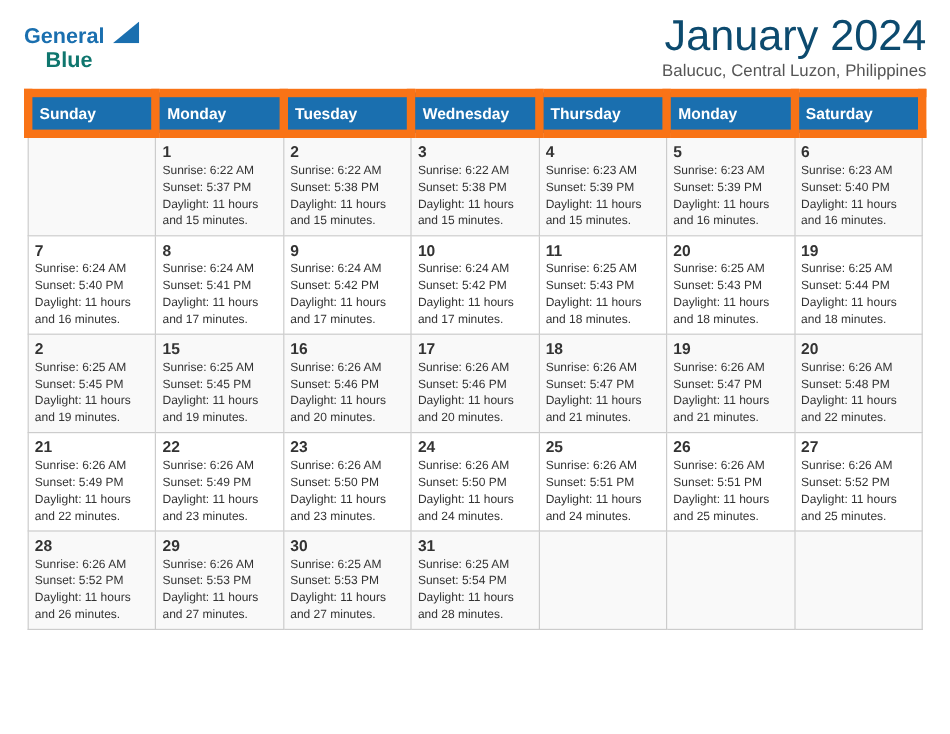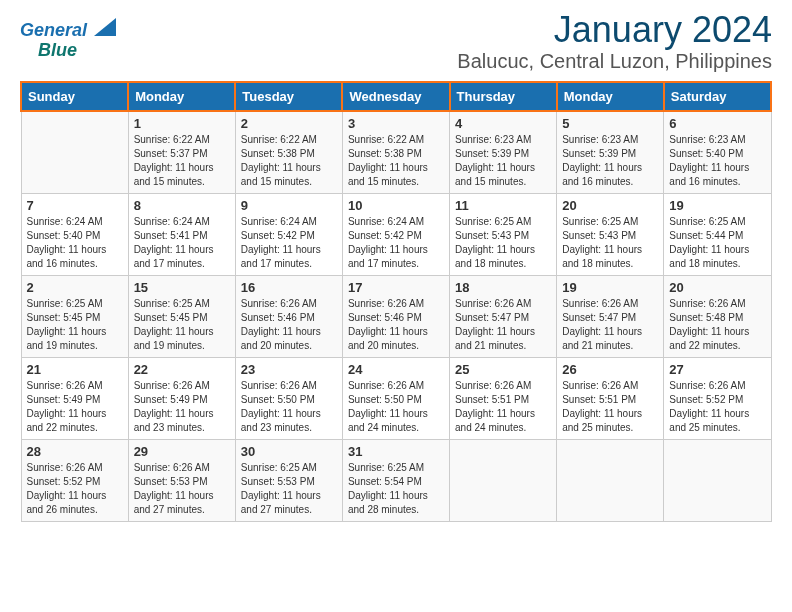--- a/index.html
+++ b/index.html
@@ -13,21 +13,20 @@
     .header {
       display: flex;
       justify-content: space-between;
       align-items: flex-start;
       margin-bottom: 8px;
     }
     .logo {
       display: flex;
       align-items: center;
       margin-top: 8px;
-      font-style: italic;
     }
     .logo-text {
       font-size: 18px;
       font-weight: bold;
       color: #333;
       line-height: 1.1;
     }
     .logo-text span {
       color: #1a6faf;
     }
@@ -40,36 +39,36 @@
     .title-area {
       text-align: right;
     }
     .month-title {
       font-size: 36px;
       font-weight: 300;
       color: #0c4a6e;
       line-height: 1.1;
     }
     .subtitle {
-      font-size: 20px;
+      font-size: 14px;
       color: #555;
     }
     table {
       width: 100%;
       border-collapse: collapse;
       table-layout: fixed;
     }
     thead tr th {
       background-color: #1a6faf;
       color: #fff;
       text-align: left;
       padding: 6px 6px;
       font-size: 13px;
       font-weight: bold;
-      border: 2px solid #f97316;
+      border: 7px solid #f97316;
     }
     tbody tr td {
       vertical-align: top;
       border: 1px solid #ccc;
       padding: 4px 5px;
       font-size: 10.5px;
       color: #333;
       height: 80px;
     }
     .day-num {

